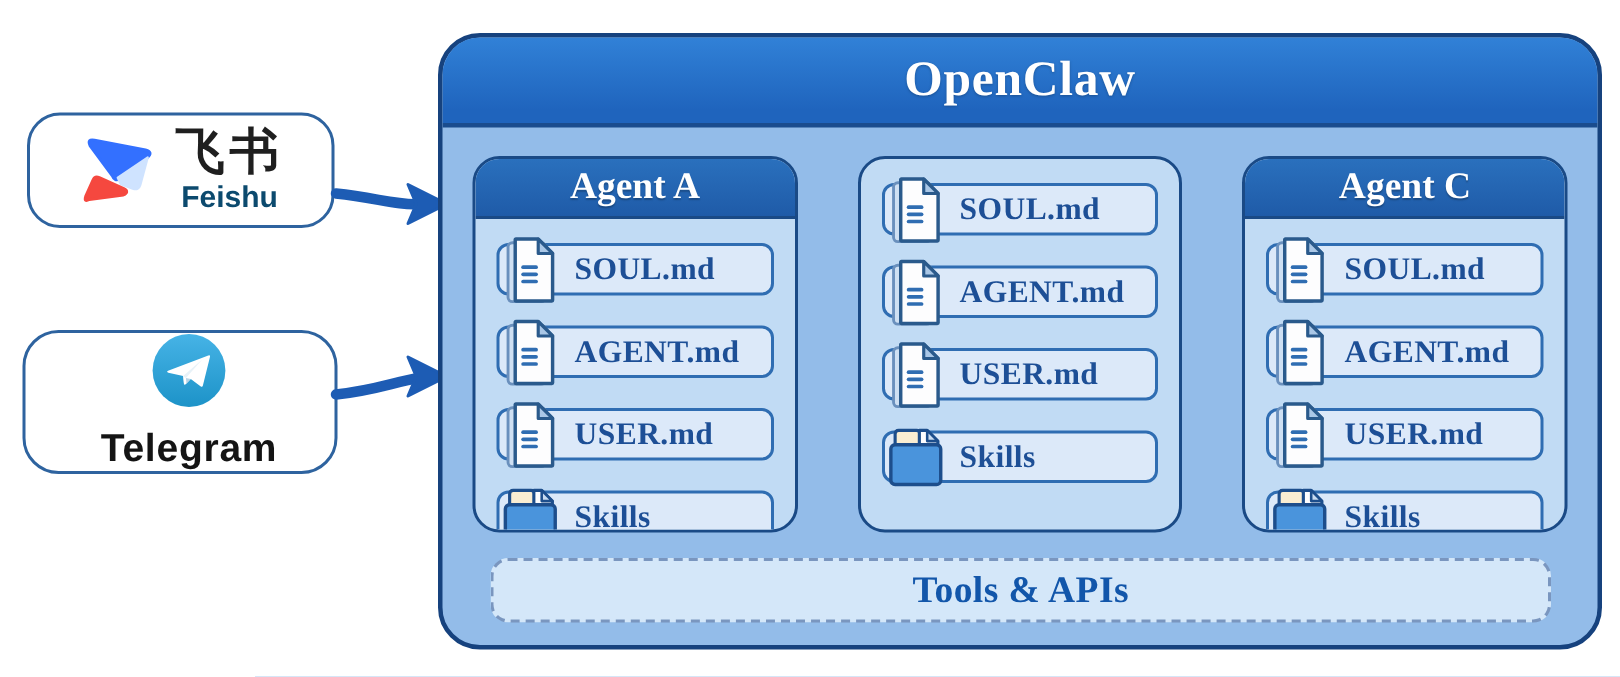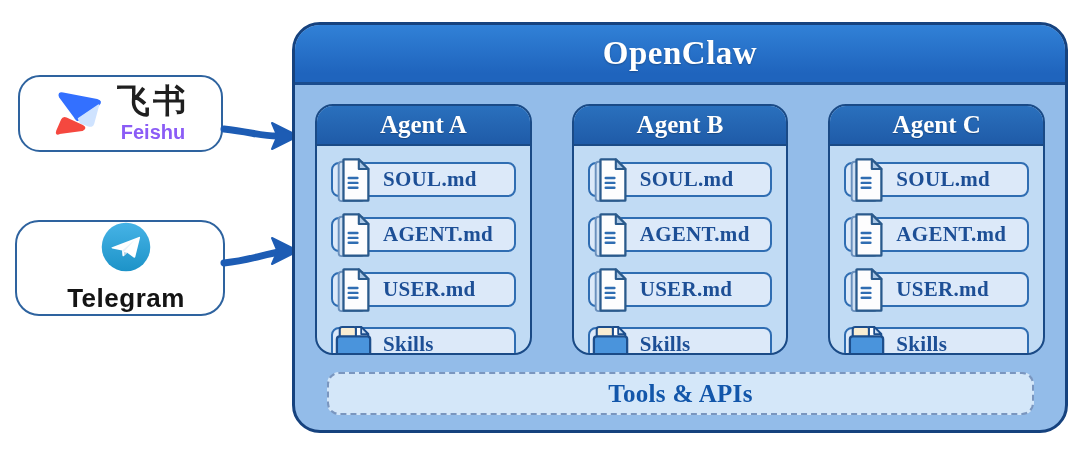--- a/index.html
+++ b/index.html
@@ -5,21 +5,21 @@
   * { margin:0; padding:0; box-sizing:border-box; }
   body { background:#ffffff; font-family:"Liberation Sans", sans-serif; }
   #canvas { position:relative; width:1080px; height:451px; background:#ffffff; overflow:hidden; }
 
   
   .source-box { position:absolute; background:#ffffff; border:2px solid #2e639f; display:flex; align-items:center; }
   .feishu-box { left:18px; top:75px; width:205px; height:77px; border-radius:22px; justify-content:center; gap:13px; }
   .telegram-box { left:15px; top:220px; width:210px; height:96px; border-radius:24px; padding-left:12px; gap:11px;flex-direction:column; }
   .feishu-texts { display:flex; flex-direction:column; align-items:center; line-height:1.05; }
   .feishu-title { font-size:33px; font-weight:bold; color:#1f1f1f; letter-spacing:3px; }
-  .feishu-sub { font-size:20px; font-weight:bold; color:#8b5cf6; margin-top:4px; }
+  .feishu-sub { font-size:20px; font-weight:bold; color:#0c4a6e; margin-top:4px; }
   .telegram-label { font-size:26px; font-weight:bold; color:#141414; letter-spacing:0.5px; }
 
   
   #arrows { position:absolute; left:0; top:0; width:1080px; height:451px; pointer-events:none; }
 
   
   .openclaw { position:absolute; left:292px; top:22px; width:776px; height:411px;
               background:#93bce9; border:3px solid #16427e; border-radius:28px; overflow:hidden;font-family:Liberation Serif, serif; }
   .openclaw-header { height:60px; background:linear-gradient(180deg,#3181d7 0%,#1f64bd 85%);
                      border-bottom:3px solid #1a4c8e; display:flex; align-items:center; justify-content:center; }
@@ -150,23 +150,20 @@
           <div class="item-row">
             <svg class="row-icon folder">
                 <use href="#icon-folder"></use>
               </svg>
             <span>Skills</span>
           </div>
         </div>
       </div>
 
       <div class="agent">
-        <div class="agent-header">
-          <span class="agent-title">Agent B</span>
-        </div>
         <div class="agent-body">
           <div class="item-row">
             <svg class="row-icon doc">
                 <use href="#icon-doc"></use>
               </svg>
             <span>SOUL.md</span>
           </div>
           <div class="item-row">
             <svg class="row-icon doc">
                 <use href="#icon-doc"></use>

